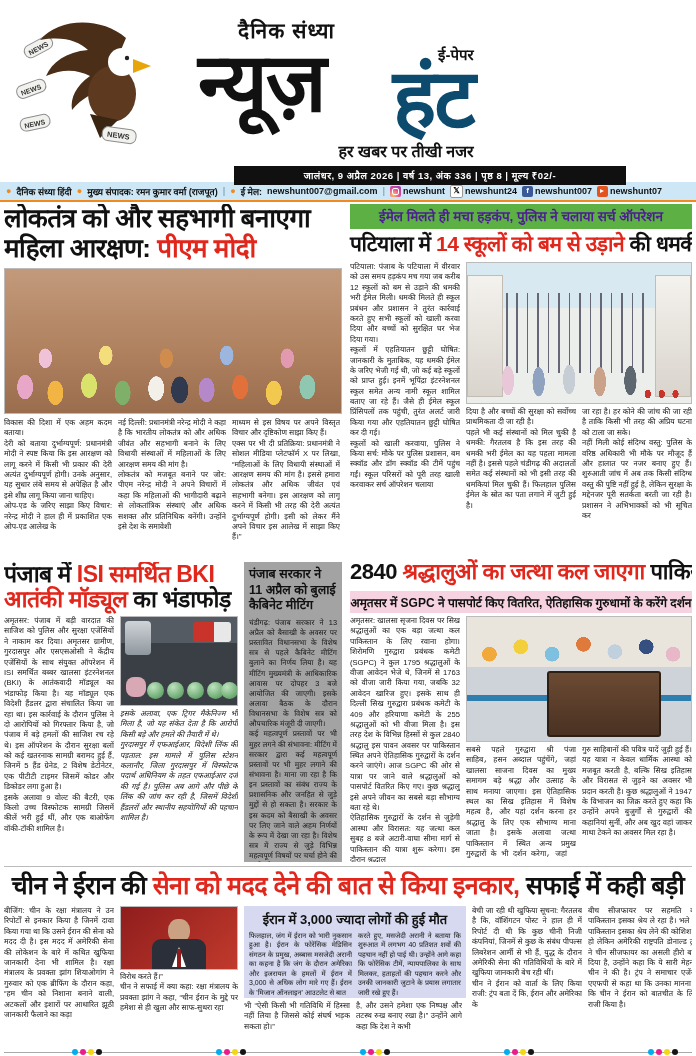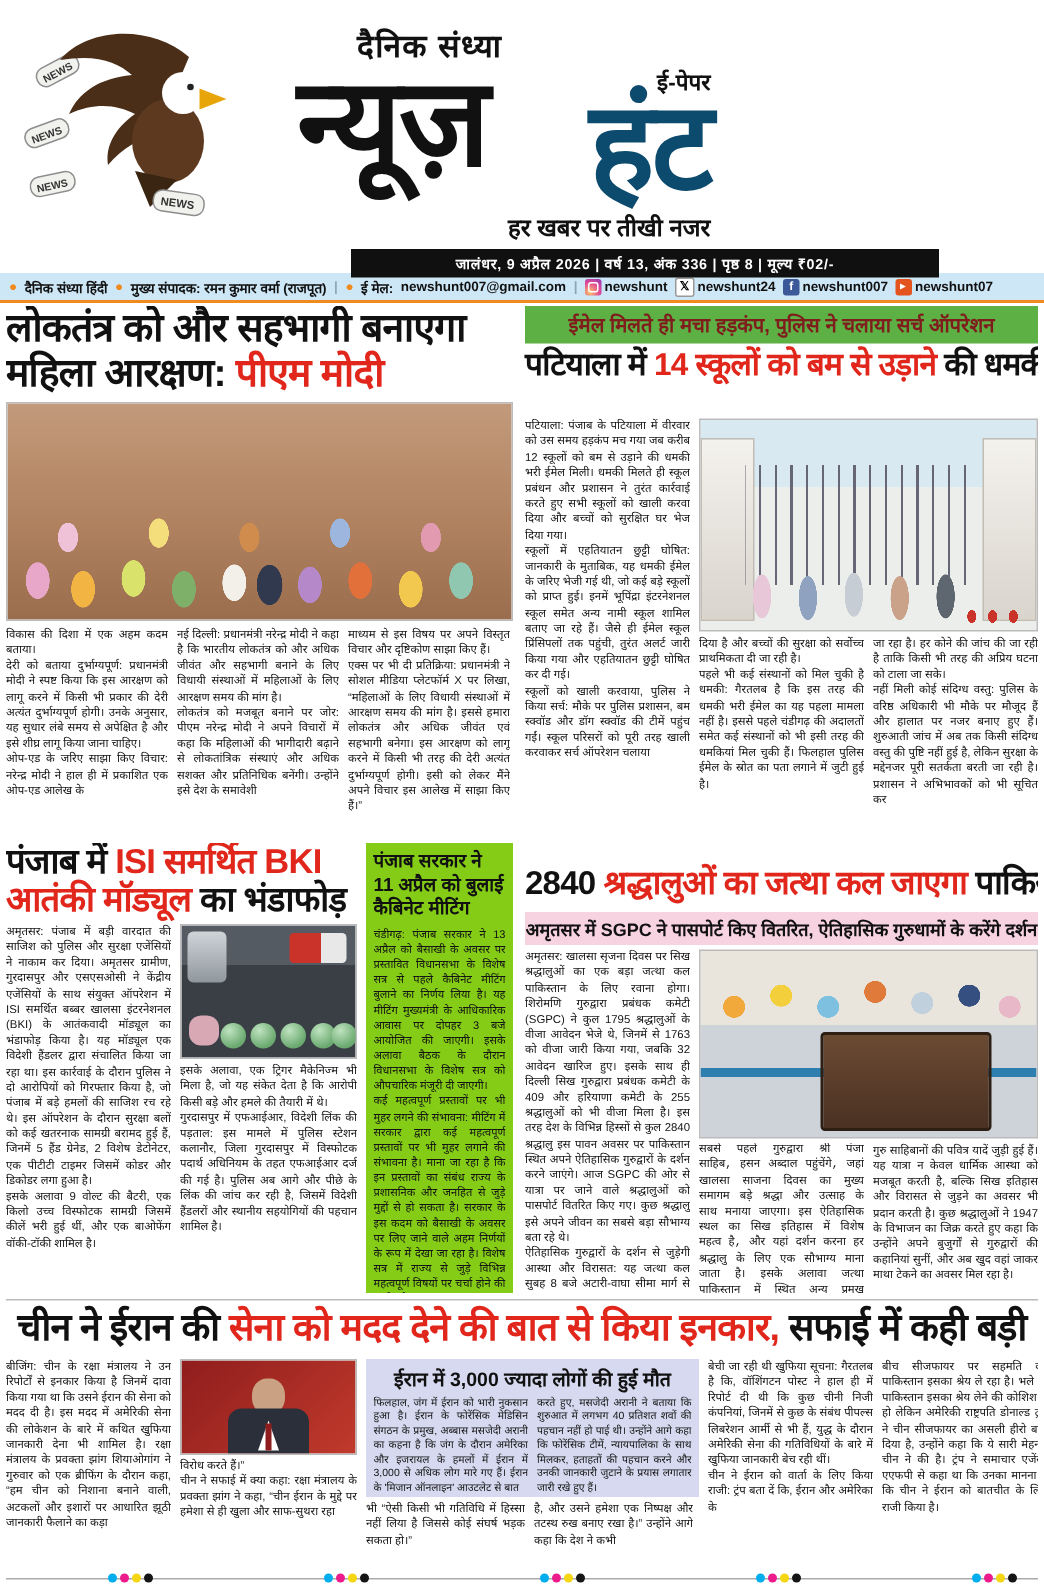--- a/index.html
+++ b/index.html
@@ -58,25 +58,25 @@
      radial-gradient(11px 16px at 48% 62%,#cf8c4d 60%,transparent 62%),
      radial-gradient(11px 16px at 66% 60%,#9db6dd 60%,transparent 62%),
      radial-gradient(11px 16px at 84% 62%,#e29ab0 60%,transparent 62%),
      linear-gradient(180deg,#c29a7b 0%,#b08260 55%,#9a6d4e 100%);}
   .h-bki{font-size:23px;line-height:1.1;height:50px;letter-spacing:-.5px;}
   .photo-weapons{width:118px;height:90px;background:linear-gradient(180deg,#555b63 0 30%,#3a3f46 30% 100%);}
   .wp-jar{position:absolute;left:4px;top:4px;width:26px;height:34px;background:linear-gradient(180deg,#cfd4d8,#8f979e);border-radius:4px;}
   .wp-red{position:absolute;right:6px;top:5px;width:38px;height:20px;background:linear-gradient(90deg,#c9332a 0 55%,#e8e8e8 55% 100%);border-radius:3px;}
   .wp-g{position:absolute;bottom:6px;width:17px;height:17px;border-radius:50%;background:radial-gradient(circle at 35% 30%,#bfe3c0,#6aa96f 70%);}
   .wp-cloth{position:absolute;left:5px;bottom:8px;width:20px;height:20px;border-radius:40%;background:#d8a9b4;}
-  .cab-box{background:#84cc16;padding:5px 5px;box-sizing:border-box;width:98px;flex:0 0 98px;overflow:hidden;}
+  .cab-box{background:#a3a3a3;padding:5px 5px;box-sizing:border-box;width:98px;flex:0 0 98px;overflow:hidden;}
   .cab-box h3{font-size:12.5px;line-height:1.25;margin-bottom:4px;}
   .cab-box .tcol{font-size:7.4px;}
   
-  .green-banner{background:#5cb044;color:#7f1d1d;font-size:13.5px;font-weight:900;text-align:center;padding:3px 0;height:19px;}
+  .green-banner{background:#5cb044;color:#4c1d95;font-size:13.5px;font-weight:900;text-align:center;padding:3px 0;height:19px;}
   .h-patiala{font-size:21px;line-height:1.2;height:28px;white-space:nowrap;letter-spacing:-.5px;margin-top:2px;}
   .photo-gate{width:226px;height:142px;background:linear-gradient(180deg,#d8e9f2 0 32%,#eceeec 32% 100%);}
   .gate-bars{position:absolute;left:30px;top:30px;width:150px;height:80px;background:repeating-linear-gradient(90deg,transparent 0 9px,#5d6putt 9px 10px);background:repeating-linear-gradient(90deg,transparent 0 9px,#667 9px 10.5px);}
   .gate-pillar{position:absolute;top:12px;width:34px;height:120px;background:linear-gradient(180deg,#f4f2ee,#d9d4cc);border:1px solid #c2bcb2;}
   .gp-l{left:0;} .gp-r{right:0;}
   .gate-people{position:absolute;bottom:0;left:24px;width:170px;height:56px;background:
      radial-gradient(10px 24px at 10% 60%,#e8c8d8 60%,transparent 62%),
      radial-gradient(10px 24px at 28% 62%,#8fa3c0 60%,transparent 62%),
      radial-gradient(10px 24px at 46% 58%,#c7cdd4 60%,transparent 62%),
      radial-gradient(10px 24px at 64% 62%,#caa28a 60%,transparent 62%),
@@ -218,21 +218,21 @@
 
       <div style="display:flex;gap:6px;margin-top:6px;height:312px;overflow:hidden;">
         <div style="width:234px;flex:0 0 234px;">
           <h2 class="h-bki">
             <span>पंजाब में </span><span class="red">ISI समर्थित BKI</span><br>
             <span class="red">आतंकी मॉड्यूल</span><span> का भंडाफोड़</span>
           </h2>
           <div class="cols" style="height:258px;margin-top:4px;">
             <div class="tcol" style="width:110px;">अमृतसर: पंजाब में बड़ी वारदात की साजिश को पुलिस और सुरक्षा एजेंसियों ने नाकाम कर दिया। अमृतसर ग्रामीण, गुरदासपुर और एसएसओसी ने केंद्रीय एजेंसियों के साथ संयुक्त ऑपरेशन में ISI समर्थित बब्बर खालसा इंटरनेशनल (BKI) के आतंकवादी मॉड्यूल का भंडाफोड़ किया है। यह मॉड्यूल एक विदेशी हैंडलर द्वारा संचालित किया जा रहा था। इस कार्रवाई के दौरान पुलिस ने दो आरोपियों को गिरफ्तार किया है, जो पंजाब में बड़े हमलों की साजिश रच रहे थे। इस ऑपरेशन के दौरान सुरक्षा बलों को कई खतरनाक सामग्री बरामद हुई हैं, जिनमें 5 हैंड ग्रेनेड, 2 विशेष डेटोनेटर, एक पीटीटी टाइमर जिसमें कोडर और डिकोडर लगा हुआ है।
 इसके अलावा 9 वोल्ट की बैटरी, एक किलो उच्च विस्फोटक सामग्री जिसमें कीलें भरी हुई थीं, और एक बाओफेंग वॉकी-टॉकी शामिल है।</div>
-            <div style="width:118px;">
+            <div style="width:118px;font-style:italic;">
               <div class="photo photo-weapons">
                 <span class="wp-jar"></span>
                 <span class="wp-red"></span>
                 <span class="wp-cloth"></span>
                 <span class="wp-g" style="left:26px;"></span>
                 <span class="wp-g" style="left:46px;"></span>
                 <span class="wp-g" style="left:66px;"></span>
                 <span class="wp-g" style="left:86px;"></span>
                 <span class="wp-g" style="left:100px;"></span>
               </div>
@@ -247,21 +247,21 @@
 कई महत्वपूर्ण प्रस्तावों पर भी मुहर लगने की संभावना: मीटिंग में सरकार द्वारा कई महत्वपूर्ण प्रस्तावों पर भी मुहर लगाने की संभावना है। माना जा रहा है कि इन प्रस्तावों का संबंध राज्य के प्रशासनिक और जनहित से जुड़े मुद्दों से हो सकता है। सरकार के इस कदम को बैसाखी के अवसर पर लिए जाने वाले अहम निर्णयों के रूप में देखा जा रहा है। विशेष सत्र में राज्य से जुड़े विभिन्न महत्वपूर्ण विषयों पर चर्चा होने की उम्मीद है।</div>
         </div>
       </div>
     </div>
 
     <div class="right-col">
       <div class="green-banner">ईमेल मिलते ही मचा हड़कंप, पुलिस ने चलाया सर्च ऑपरेशन</div>
       <h2 class="h-patiala">
         <span>पटियाला में </span><span class="red">14 स्कूलों को बम से उड़ाने</span><span> की धमकी</span>
       </h2>
-      <div class="cols" style="height:294px;margin-top:20px;">
+      <div class="cols" style="height:294px;margin-top:3px;">
         <div class="tcol" style="width:110px;">पटियाला: पंजाब के पटियाला में वीरवार को उस समय हड़कंप मच गया जब करीब 12 स्कूलों को बम से उड़ाने की धमकी भरी ईमेल मिली। धमकी मिलते ही स्कूल प्रबंधन और प्रशासन ने तुरंत कार्रवाई करते हुए सभी स्कूलों को खाली करवा दिया और बच्चों को सुरक्षित घर भेज दिया गया।
 स्कूलों में एहतियातन छुट्टी घोषित: जानकारी के मुताबिक, यह धमकी ईमेल के जरिए भेजी गई थी, जो कई बड़े स्कूलों को प्राप्त हुई। इनमें भूपिंद्रा इंटरनेशनल स्कूल समेत अन्य नामी स्कूल शामिल बताए जा रहे हैं। जैसे ही ईमेल स्कूल प्रिंसिपलों तक पहुंची, तुरंत अलर्ट जारी किया गया और एहतियातन छुट्टी घोषित कर दी गई।
 स्कूलों को खाली करवाया, पुलिस ने किया सर्च: मौके पर पुलिस प्रशासन, बम स्क्वॉड और डॉग स्क्वॉड की टीमें पहुंच गईं। स्कूल परिसरों को पूरी तरह खाली करवाकर सर्च ऑपरेशन चलाया</div>
         <div style="width:226px;">
           <div class="photo photo-gate">
             <span class="gate-pillar gp-l"></span>
             <span class="gate-pillar gp-r"></span>
             <span class="gate-bars"></span>
             <span class="gate-people"></span>
             <span class="gate-flowers"></span>

